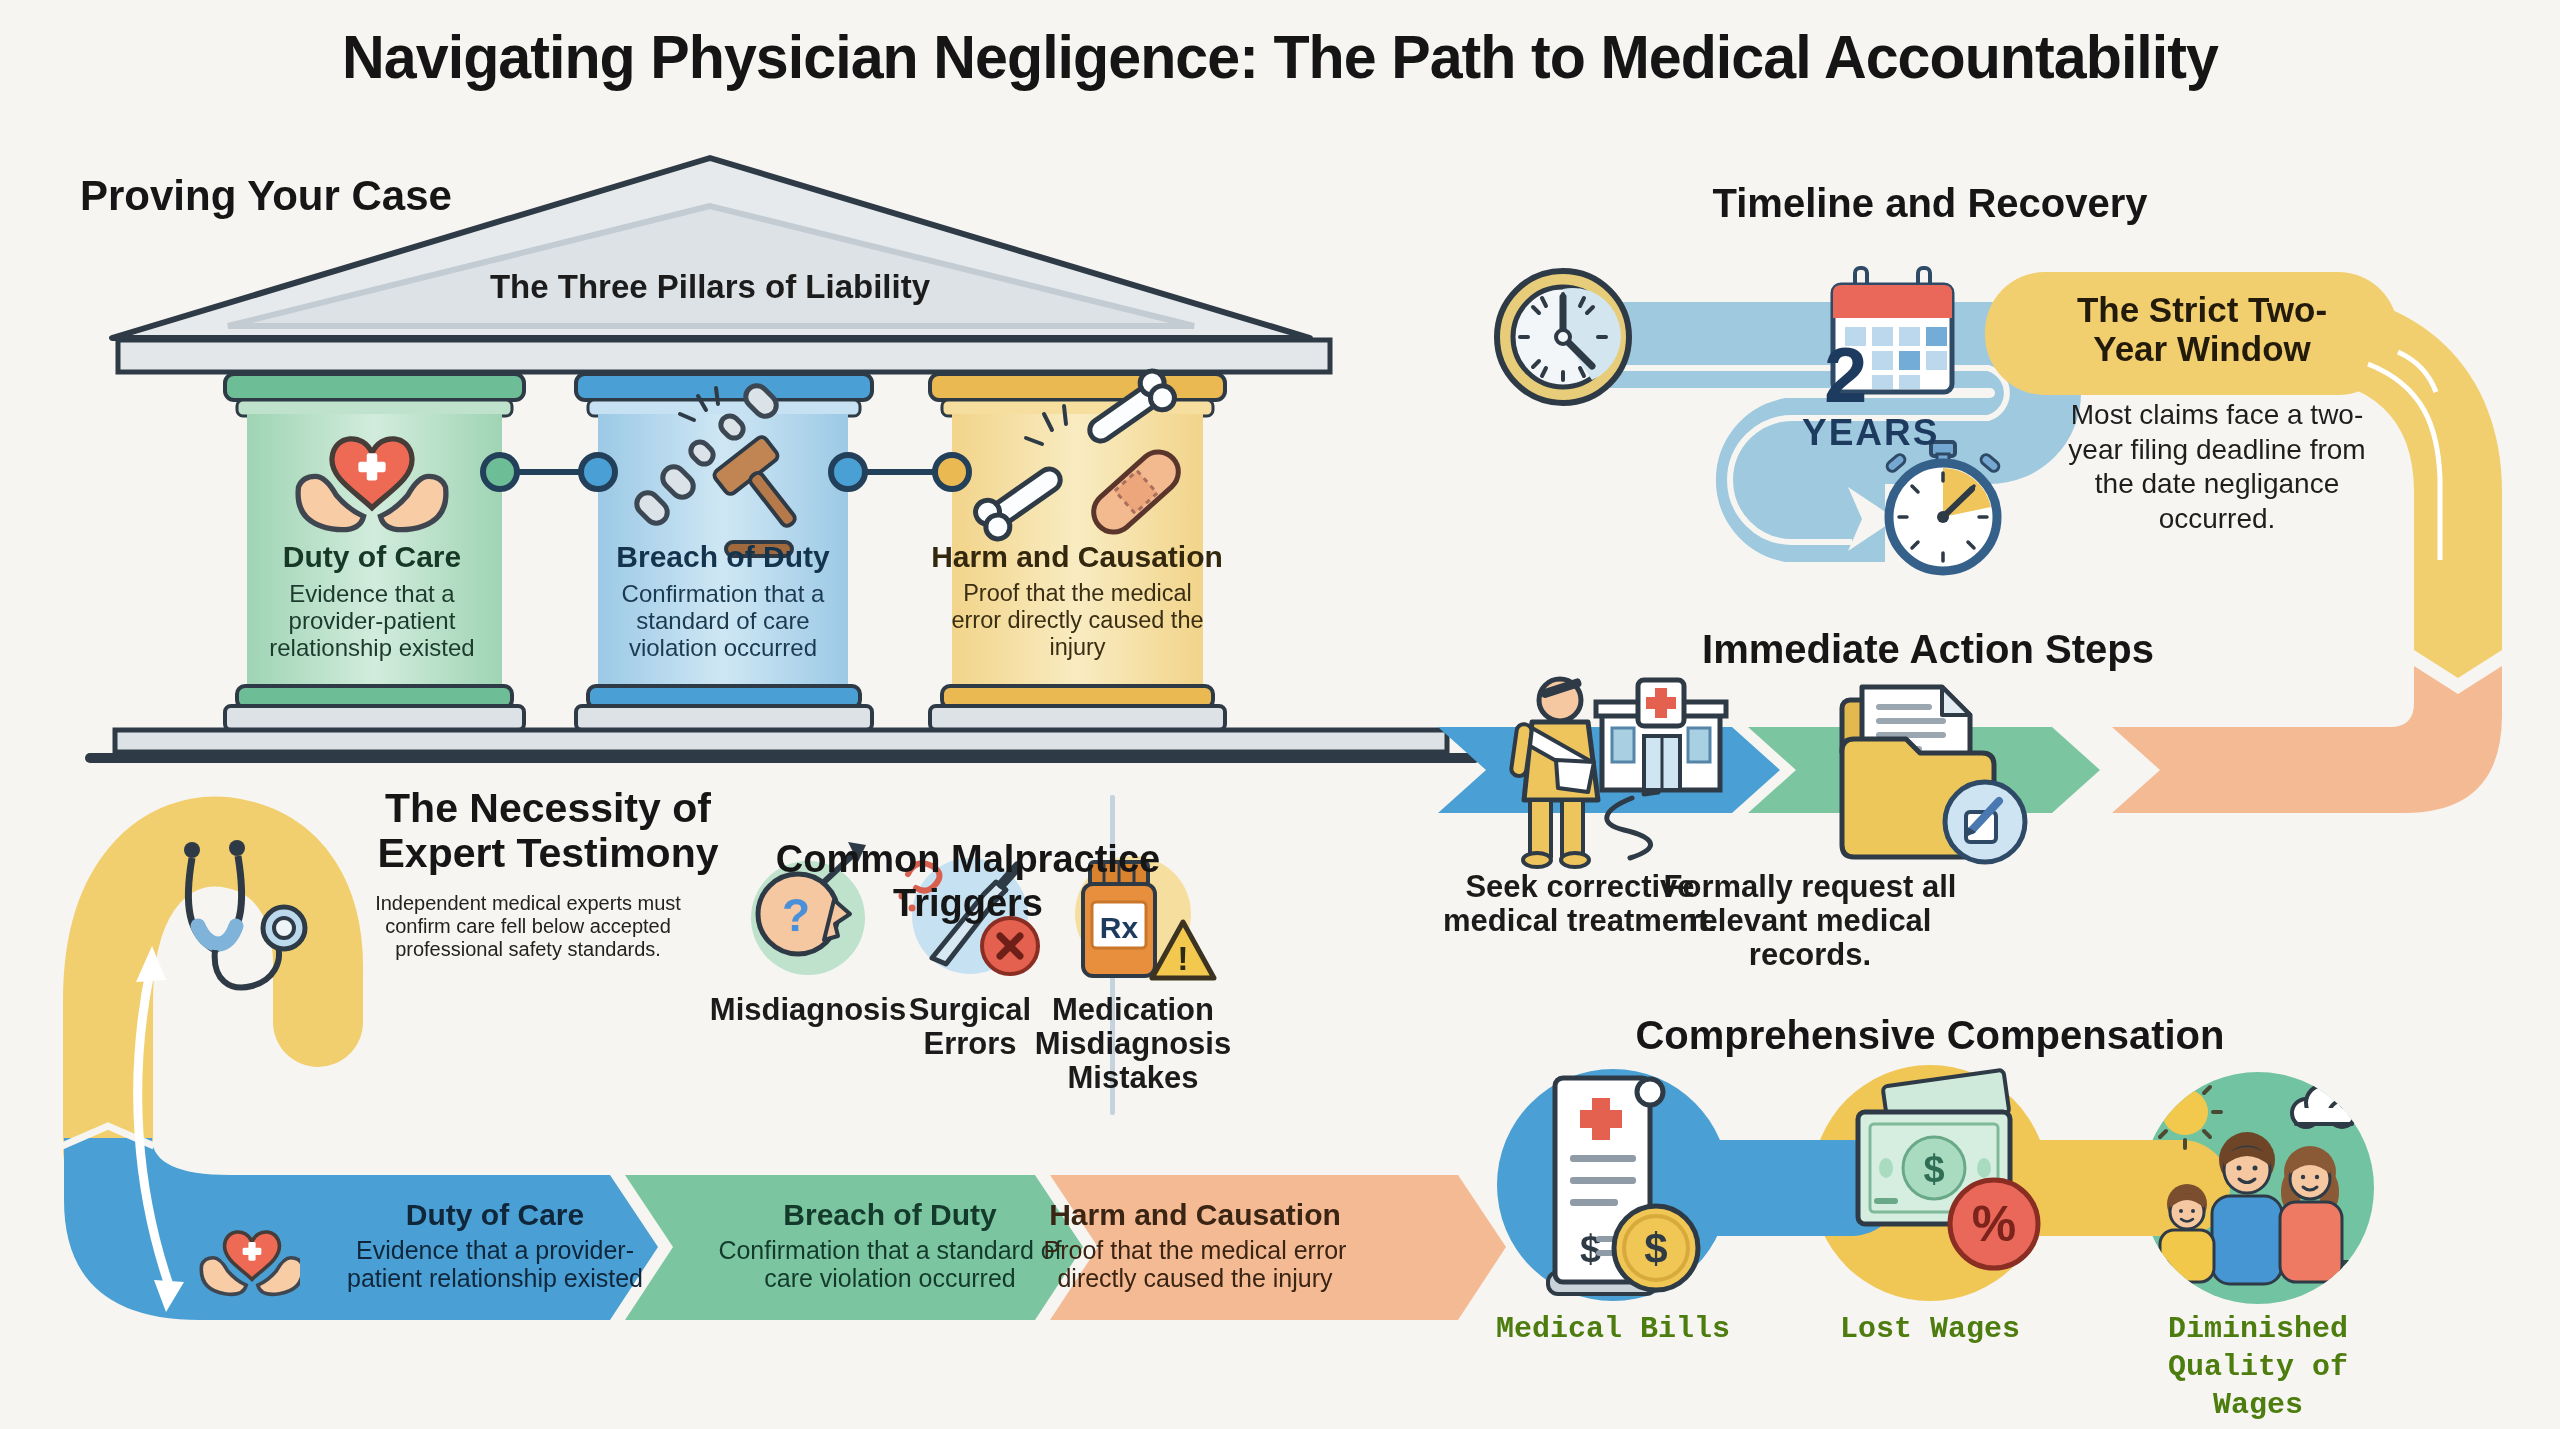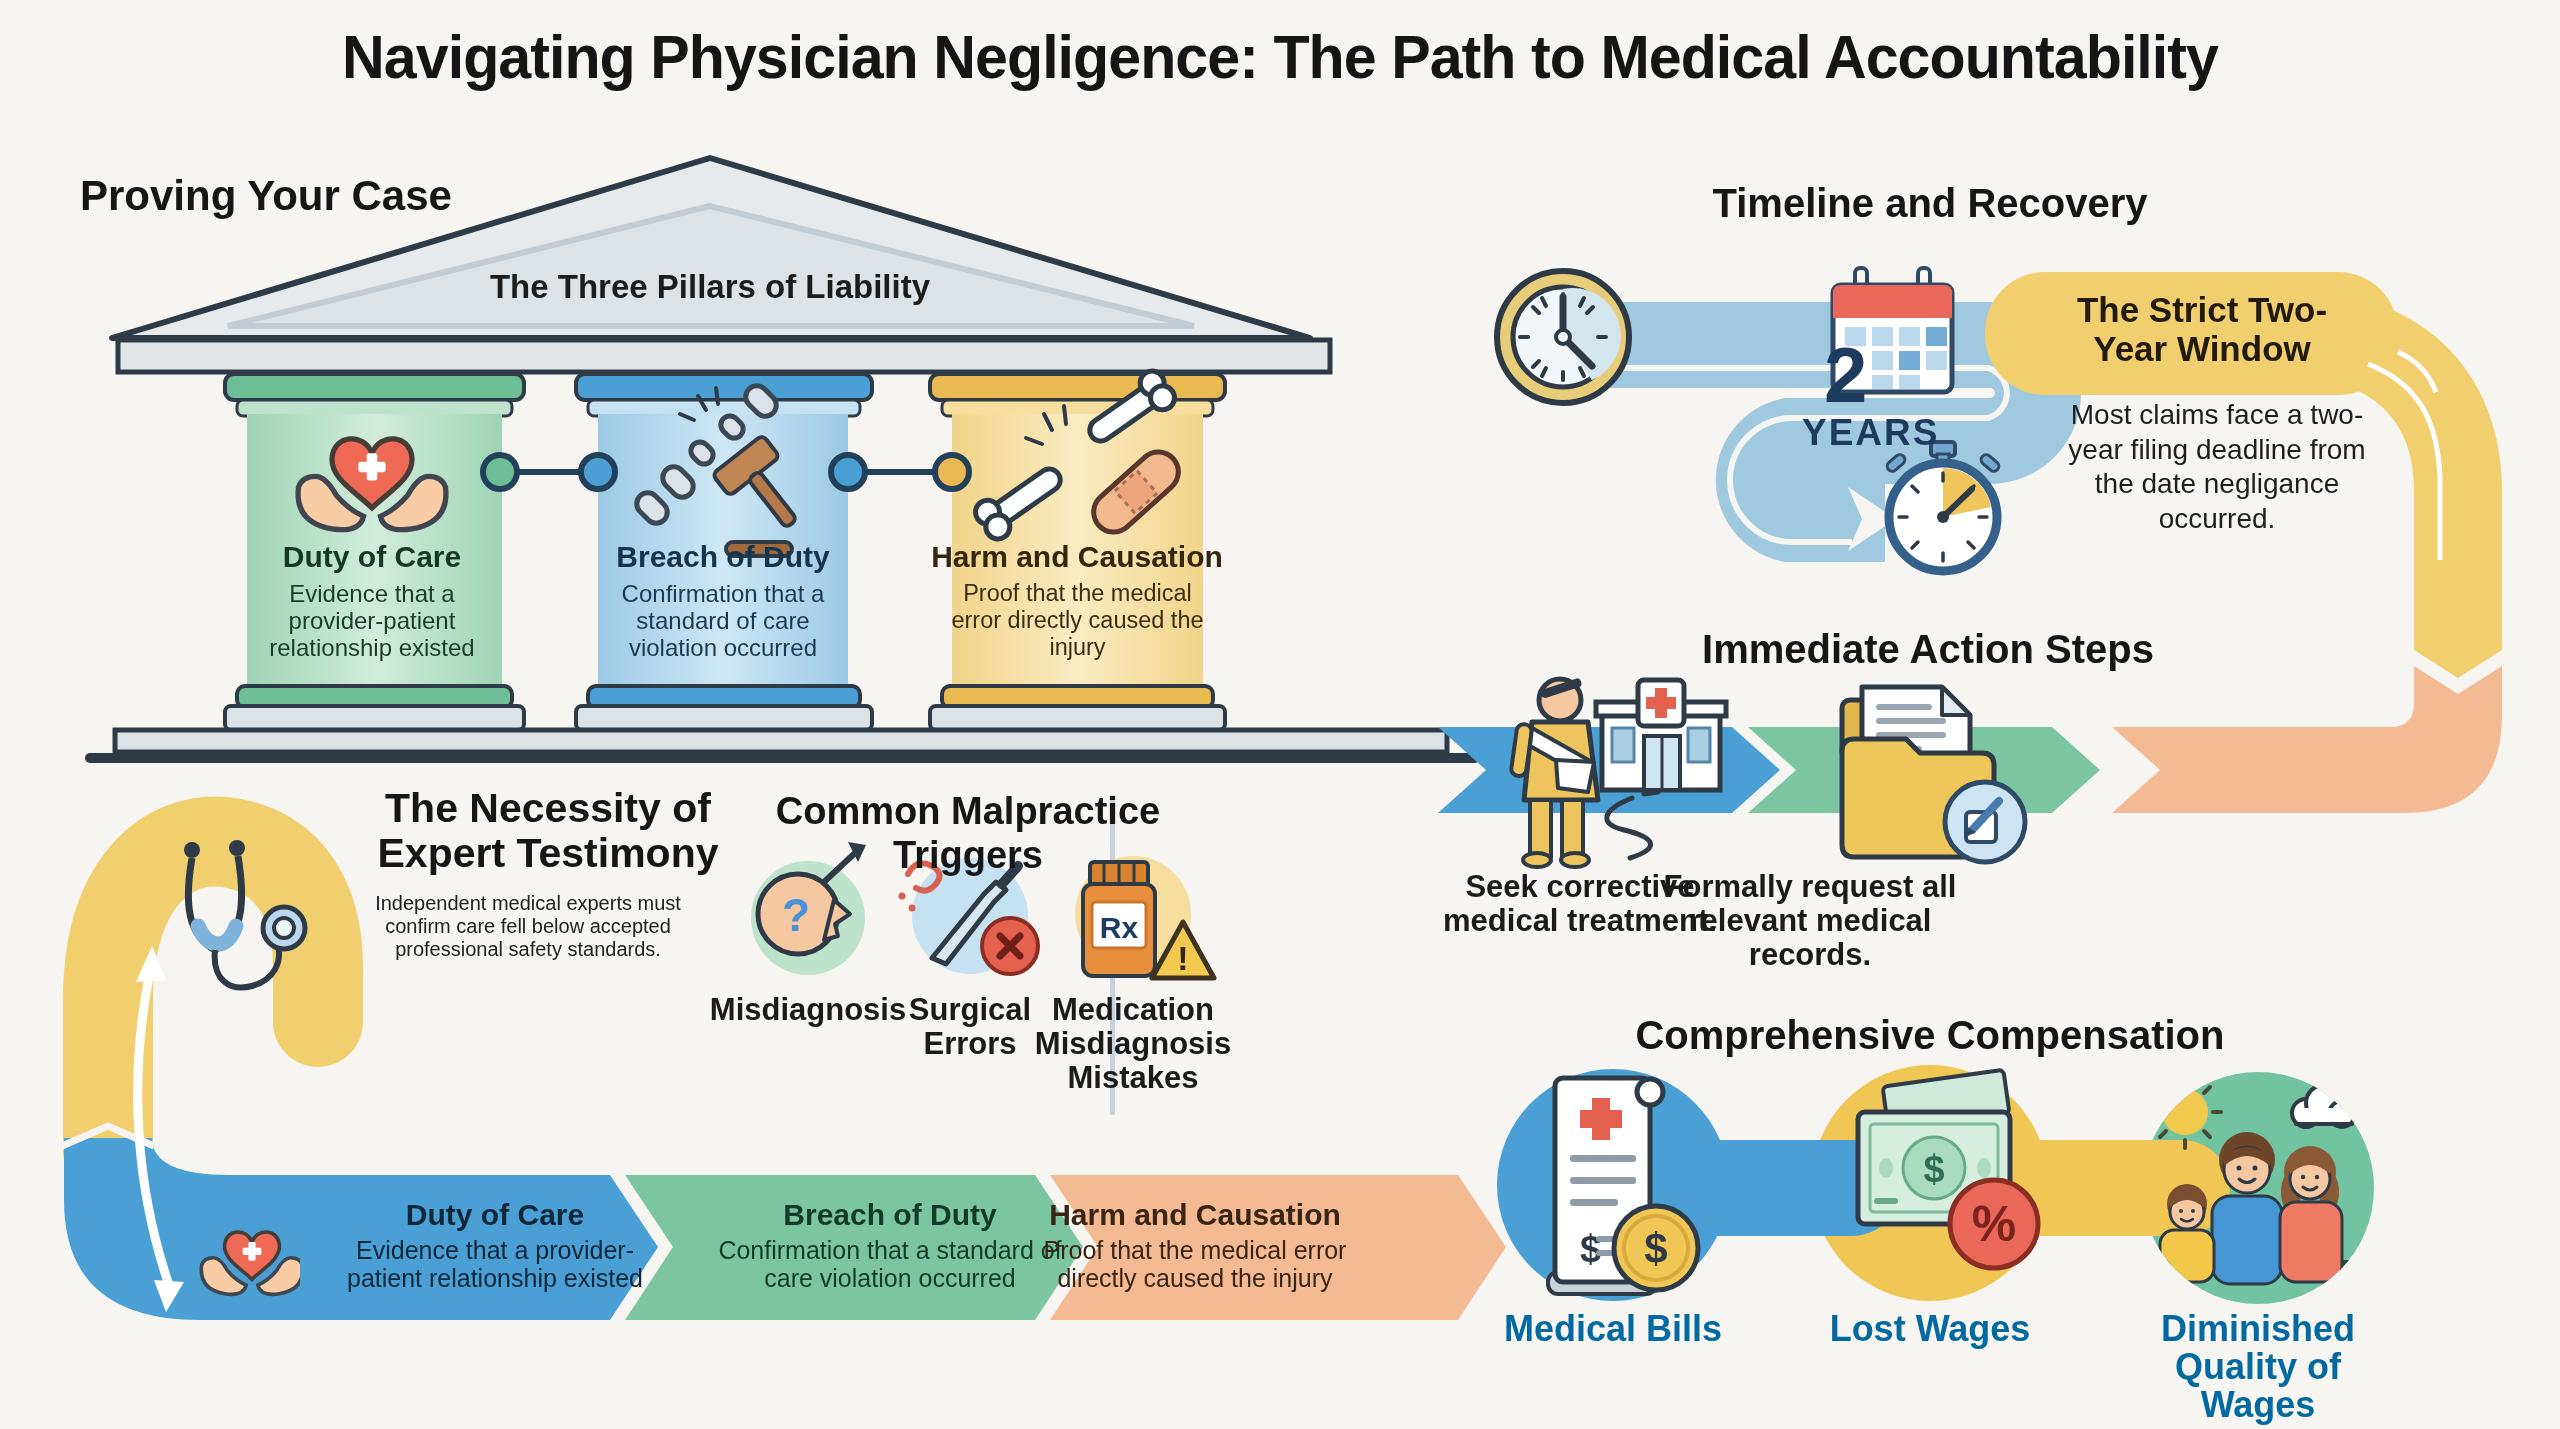--- a/index.html
+++ b/index.html
@@ -9,28 +9,28 @@
     font-family:"Liberation Sans","DejaVu Sans",sans-serif;
     color:#1c1c1c;
   }
   #art{position:absolute;left:0;top:0;width:2560px;height:1429px;}
   .t{position:absolute;line-height:1.15;text-align:center;}
   .c{text-align:center;}
   .b{font-weight:700;}
   .title{left:0;top:22px;width:2560px;text-align:center;font-size:61px;font-weight:700;
          letter-spacing:-1px;color:#151515;white-space:nowrap;transform:scaleX(.97);}
   .h1{font-size:40px;font-weight:700;color:#161616;}
-  .h2{font-size:38px;font-weight:700;color:#161616;}
+  .h2{font-size:38px;font-weight:700;color:#161616;margin-top:48px;}
   .pillar-title{font-size:30px;font-weight:700;}
   .pillar-desc{font-size:24px;line-height:27px;font-weight:500;}
   .step-title{font-size:30px;font-weight:700;}
   .step-desc{font-size:25px;line-height:28px;font-weight:500;}
   .trig{font-size:31px;line-height:34px;font-weight:700;color:#1b1b1b;}
   .cap{font-size:31px;line-height:34px;font-weight:700;color:#1b1b1b;}
-  .comp{font-size:36px;line-height:38px;font-weight:700;color:#0369a1;}
+  .comp{font-size:30px;line-height:38px;font-weight:700;color:#4d7c0f;font-family:Liberation Mono, monospace;}
 </style>
 </head>
 <body>
 
 <div id="canvas">
 
 <svg id="art" viewBox="0 0 2560 1429">
   <defs>
     <linearGradient id="gGreen" x1="0" y1="0" x2="1" y2="0">
       <stop offset="0" stop-color="#9fd4b4"></stop>

